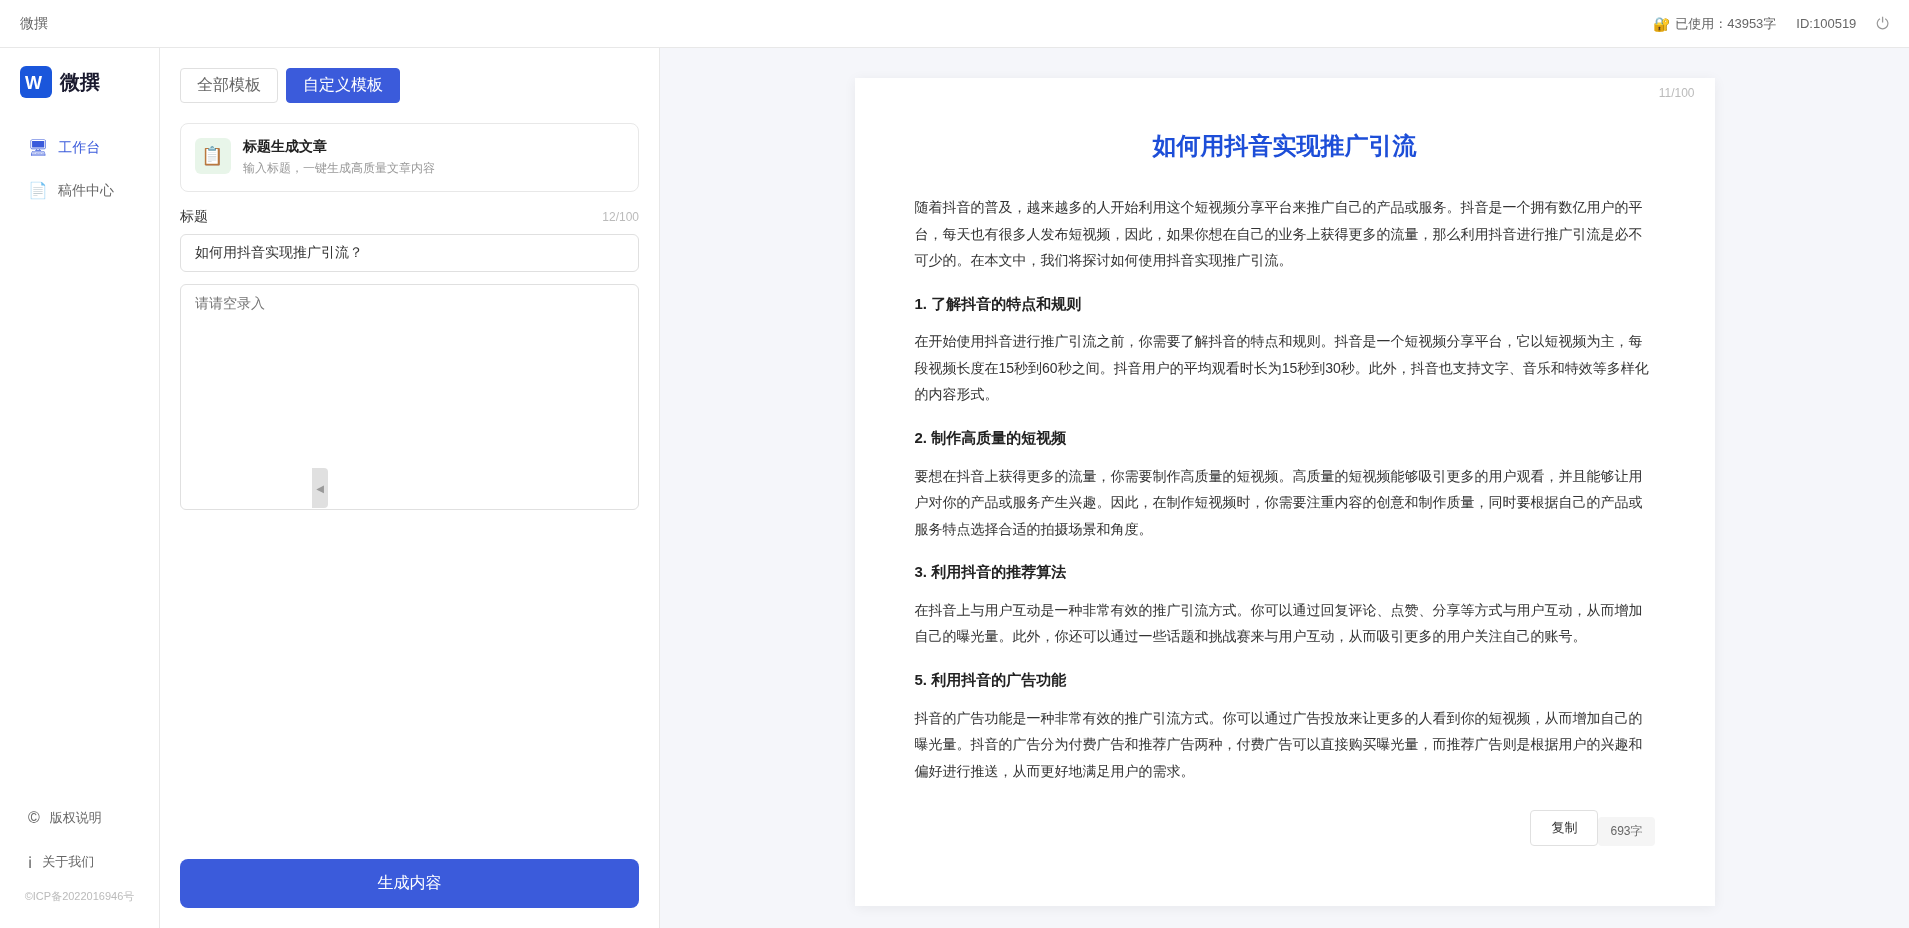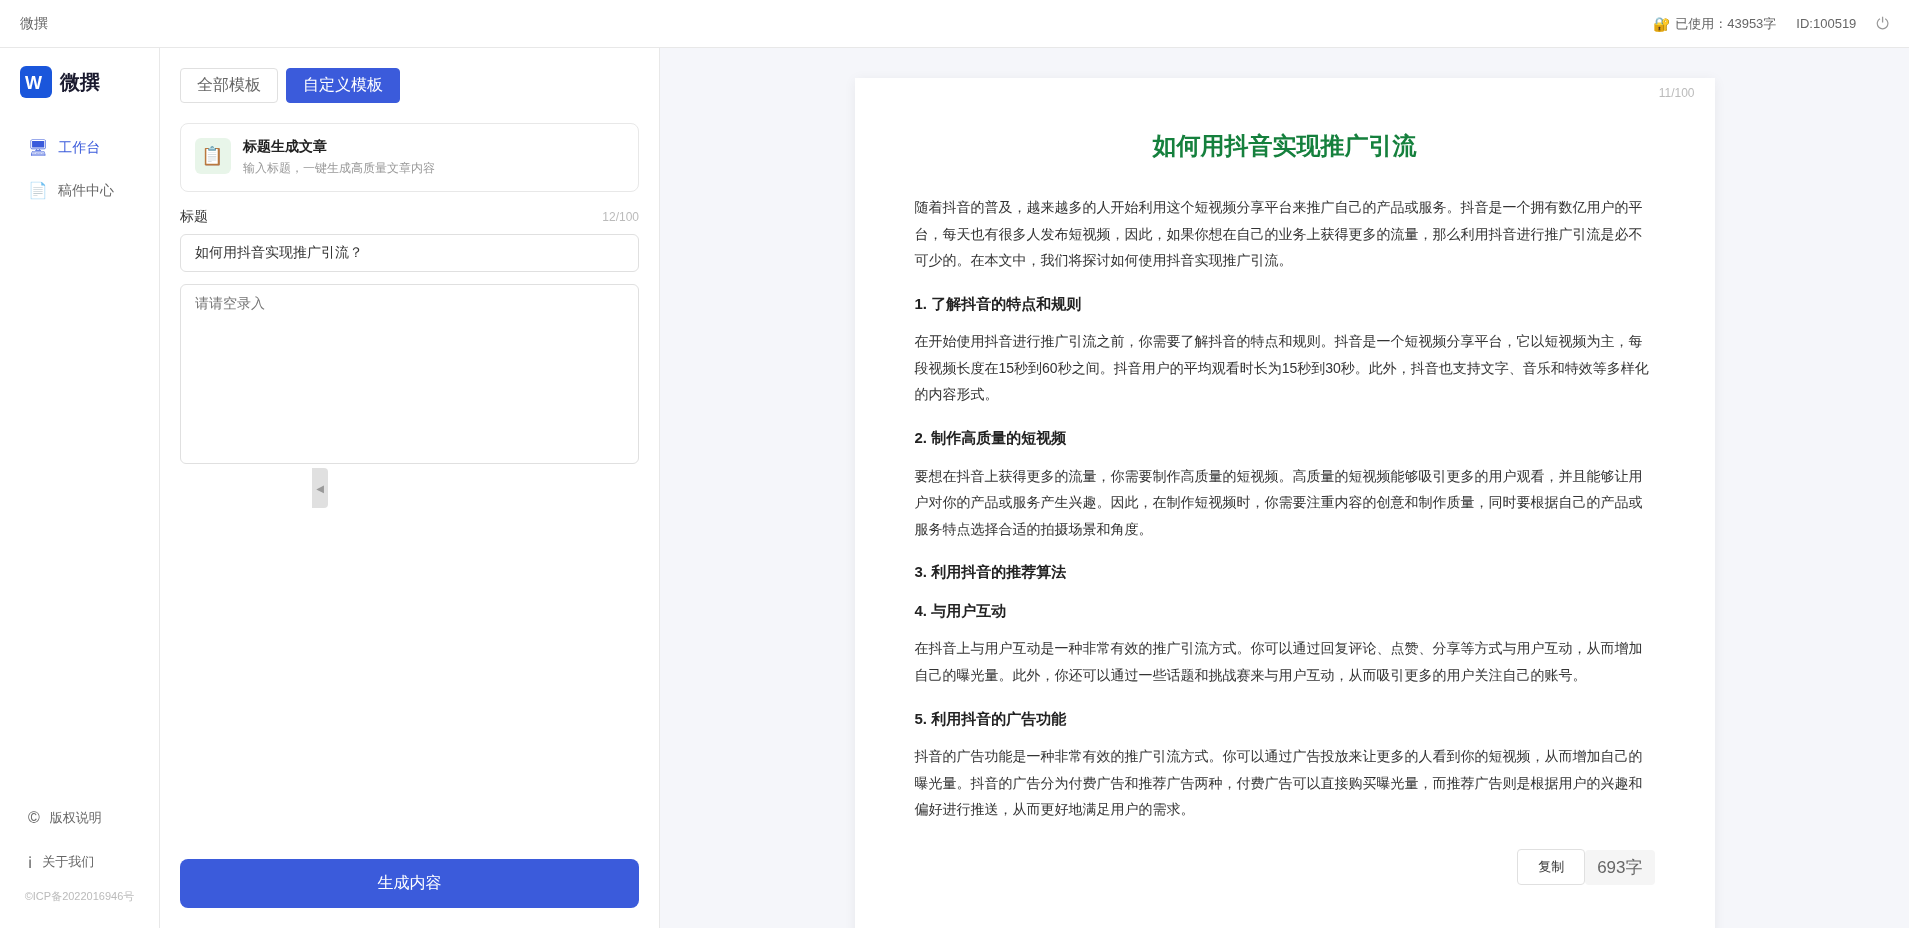--- a/index.html
+++ b/index.html
@@ -233,21 +233,21 @@
       padding: 10px 14px;
       font-size: 14px;
       color: #333;
       outline: none;
       resize: none;
       font-family: inherit;
       margin-bottom: 12px;
     }
     .form-textarea {
       width: 100%;
-      height: 180px;
+      height: 226px;
       border: 1px solid #e0e0e0;
       border-radius: 6px;
       padding: 10px 14px;
       font-size: 14px;
       color: #bbb;
       outline: none;
       resize: none;
       font-family: inherit;
     }
 
@@ -293,21 +293,21 @@
       right: 20px;
       font-size: 12px;
       color: #bbb;
     }
 
     .article-title {
       font-size: 24px;
       font-weight: bold;
       text-align: center;
       margin-bottom: 30px;
-      color: #15803d;
+      color: #1d4ed8;
       line-height: 1.5;
     }
 
     .article-body {
       font-size: 14px;
       line-height: 1.9;
       color: #333;
     }
 
     .article-body p {
@@ -338,21 +338,21 @@
       padding: 8px 20px;
       border: 1px solid #e0e0e0;
       background: #fff;
       border-radius: 4px;
       font-size: 13px;
       cursor: pointer;
       color: #333;
     }
 
     .word-count-badge {
-      font-size: 17px;
+      font-size: 12px;
       color: #666;
       background: #f5f5f5;
       padding: 6px 12px;
       border-radius: 4px;
     }
   </style>
 </head>
 <body>
 
 <div class="topbar">
@@ -447,21 +447,20 @@
           <p>随着抖音的普及，越来越多的人开始利用这个短视频分享平台来推广自己的产品或服务。抖音是一个拥有数亿用户的平台，每天也有很多人发布短视频，因此，如果你想在自己的业务上获得更多的流量，那么利用抖音进行推广引流是必不可少的。在本文中，我们将探讨如何使用抖音实现推广引流。</p>
 
           <h3>1.  了解抖音的特点和规则</h3>
           <p>在开始使用抖音进行推广引流之前，你需要了解抖音的特点和规则。抖音是一个短视频分享平台，它以短视频为主，每段视频长度在15秒到60秒之间。抖音用户的平均观看时长为15秒到30秒。此外，抖音也支持文字、音乐和特效等多样化的内容形式。</p>
 
           <h3>2.  制作高质量的短视频</h3>
           <p>要想在抖音上获得更多的流量，你需要制作高质量的短视频。高质量的短视频能够吸引更多的用户观看，并且能够让用户对你的产品或服务产生兴趣。因此，在制作短视频时，你需要注重内容的创意和制作质量，同时要根据自己的产品或服务特点选择合适的拍摄场景和角度。</p>
 
           <h3>3.  利用抖音的推荐算法</h3>
 
-          <h3>4.  与用户互动</h3>
           <p>在抖音上与用户互动是一种非常有效的推广引流方式。你可以通过回复评论、点赞、分享等方式与用户互动，从而增加自己的曝光量。此外，你还可以通过一些话题和挑战赛来与用户互动，从而吸引更多的用户关注自己的账号。</p>
 
           <h3>5.  利用抖音的广告功能</h3>
           <p>抖音的广告功能是一种非常有效的推广引流方式。你可以通过广告投放来让更多的人看到你的短视频，从而增加自己的曝光量。抖音的广告分为付费广告和推荐广告两种，付费广告可以直接购买曝光量，而推荐广告则是根据用户的兴趣和偏好进行推送，从而更好地满足用户的需求。</p>
         </div>
 
         <div class="bottom-action-row">
           <button class="copy-btn">复制</button>
           <span class="word-count-badge">693字</span>
         </div>

